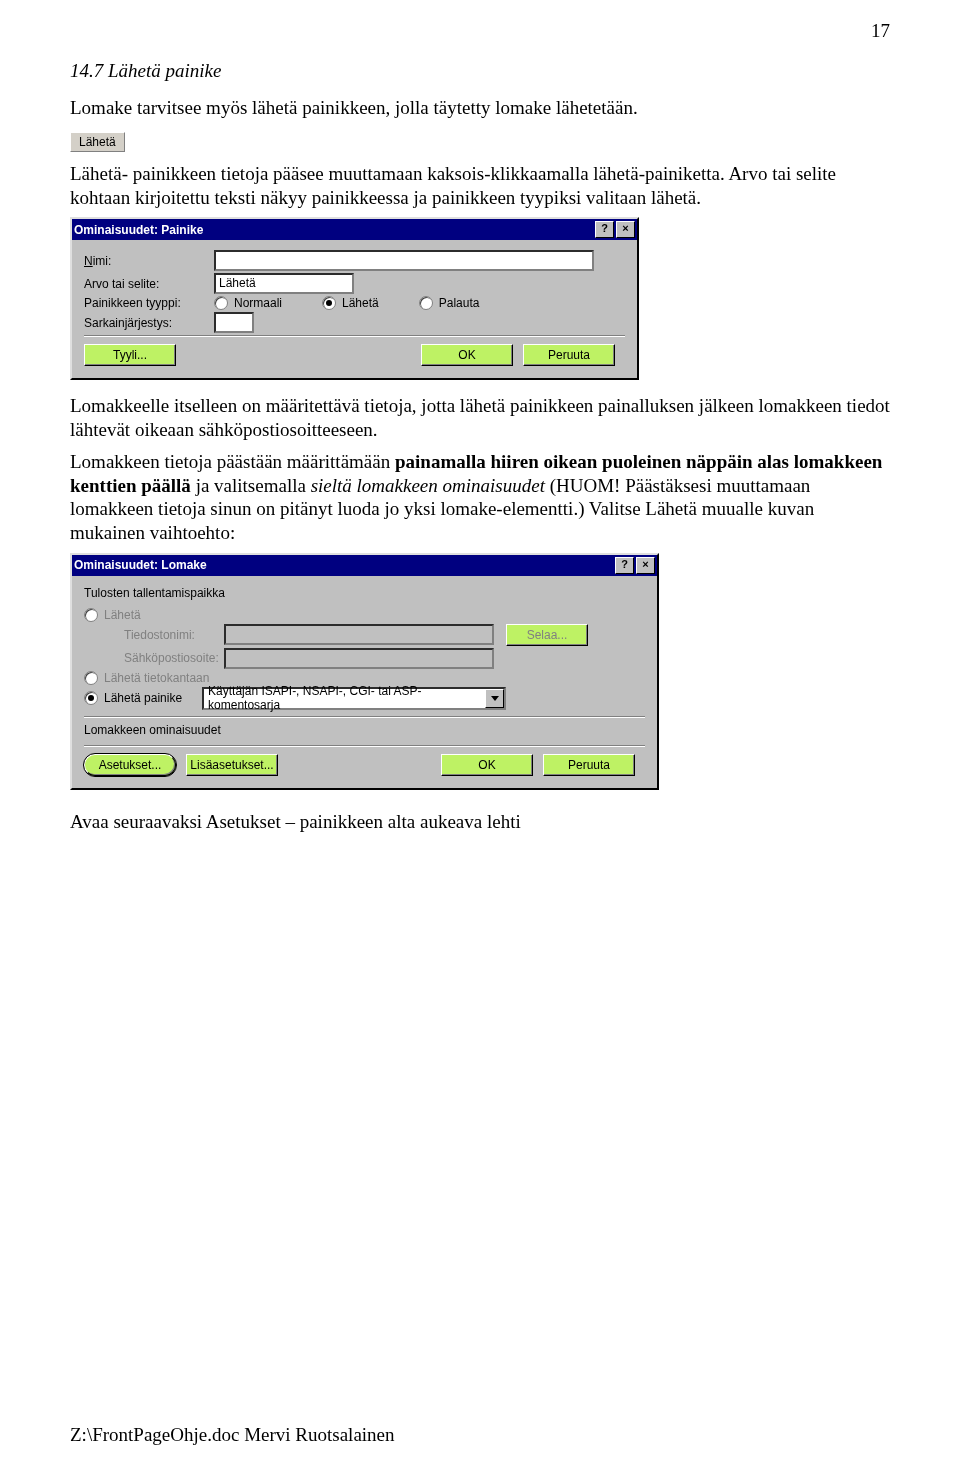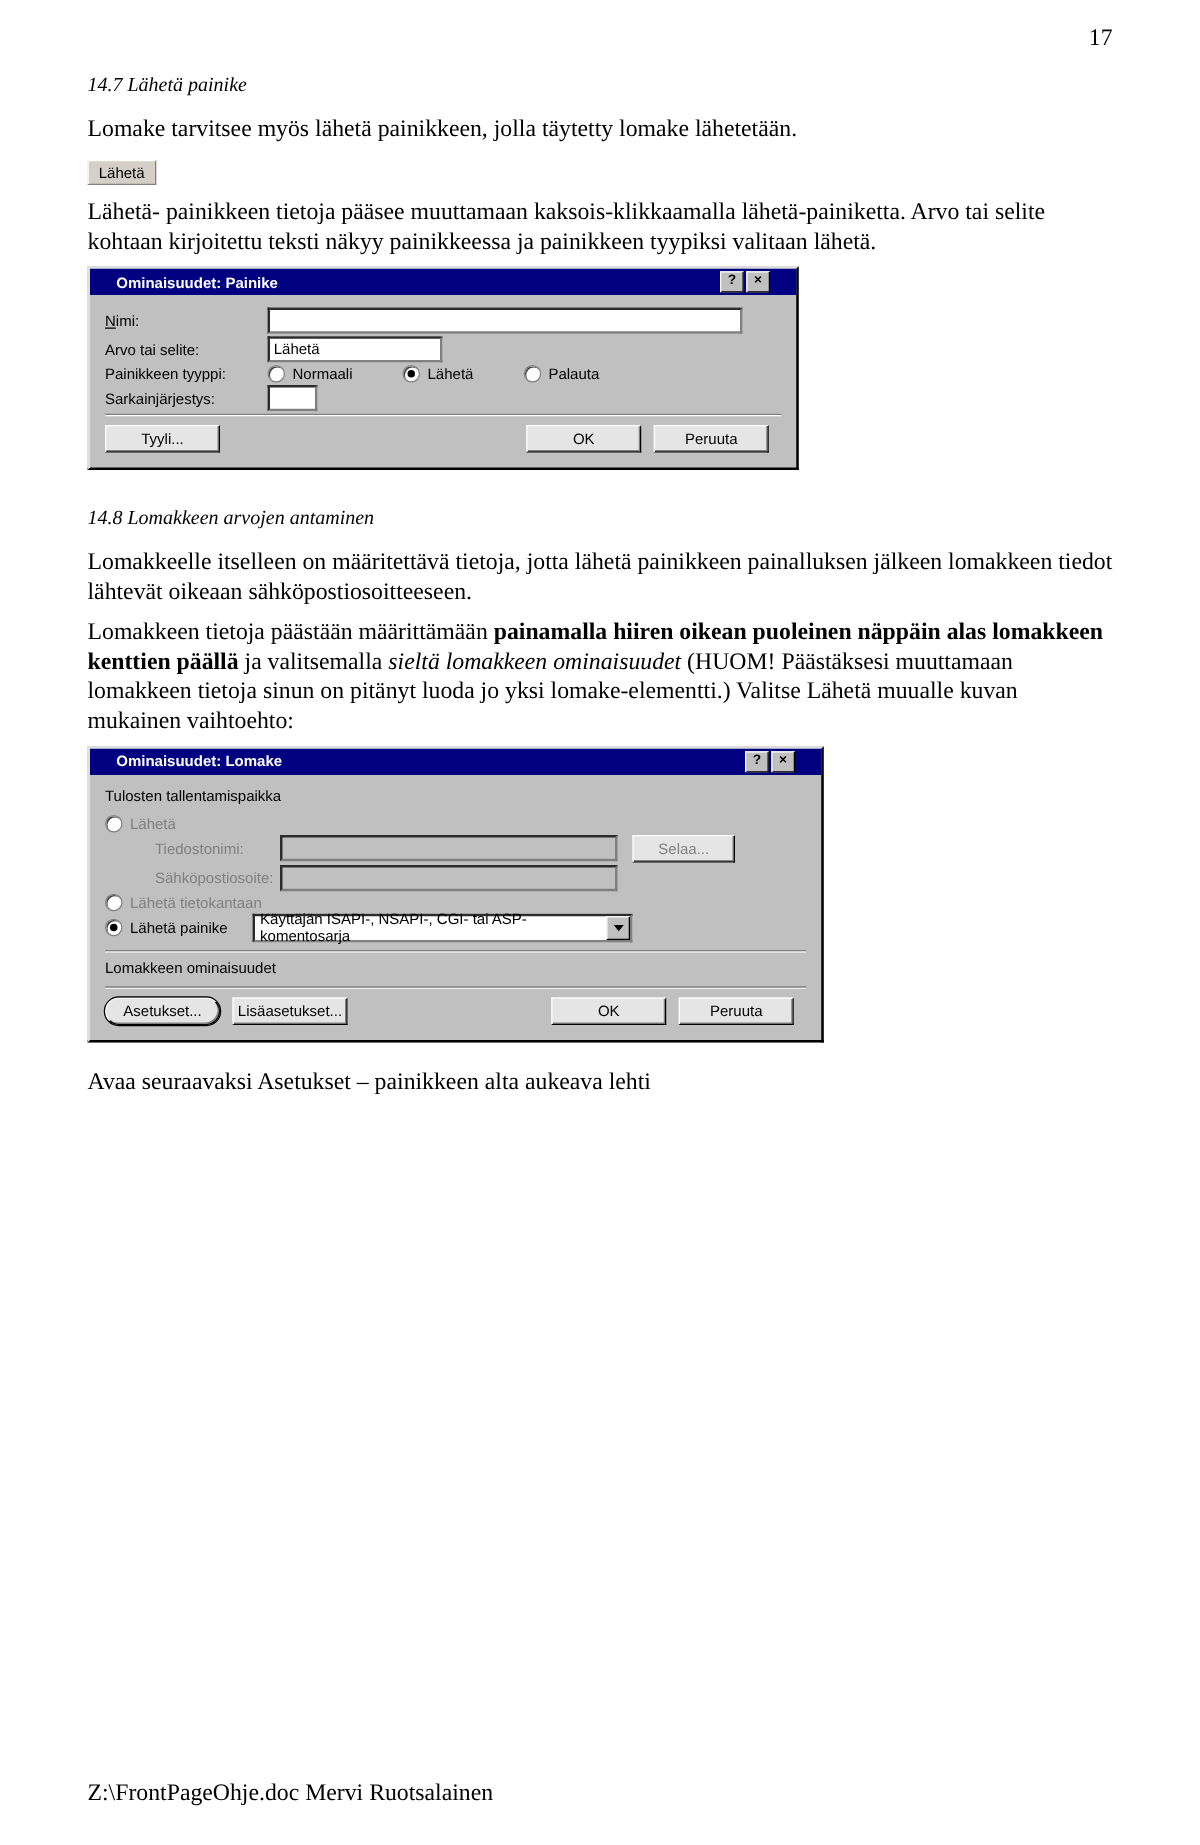--- a/index.html
+++ b/index.html
@@ -20,21 +20,21 @@
   .page-num {
     position: absolute;
     top: 20px;
     right: 70px;
     font-size: 19px;
   }
   .heading {
     font-style: italic;
     margin-top: 30px;
     margin-bottom: 14px;
-    font-size: 16px;
+    font-size: 19px;
   }
   p { margin: 0 0 8px 0; line-height: 1.25; }
   .small-btn {
     display: inline-block;
     background: #d4d0c8;
     border: 1px solid #808080;
     border-top-color: #fff;
     border-left-color: #fff;
     font-family: Tahoma, sans-serif;
     font-size: 12px;
@@ -53,21 +53,21 @@
     color: #000;
     width: 565px;
     margin: 4px 0 14px 0;
   }
   .titlebar {
     background: #000080;
     color: #fff;
     display: flex;
     align-items: center;
     justify-content: space-between;
-    padding: 2px 21px;
+    padding: 2px 2px;
     font-weight: bold;
     font-size: 12px;
     gap: 25px;
   }
   .titlebar-btns { display: flex; gap: 2px; }
   .tb-btn {
     width: 17px; height: 15px;
     background: #c0c0c0;
     border: 1px solid #000;
     border-top-color: #fff;
@@ -108,21 +108,21 @@
     content: ""; position: absolute; top: 3px; left: 3px;
     width: 6px; height: 6px; border-radius: 50%; background: #000;
   }
   .btnrow {
     border-top: 1px solid #808080;
     box-shadow: inset 0 1px 0 #fff;
     padding-top: 8px;
     display: flex;
   }
   .btn {
-    background: #e5e5e5;
+    background: #bef264;
     border: 1px solid #000;
     border-top-color: #fff;
     border-left-color: #fff;
     box-shadow: inset -1px -1px 0 #808080;
     padding: 3px 0;
     width: 90px;
     text-align: center;
     font-family: Tahoma, sans-serif;
     font-size: 12px;
     margin-right: 10px;
@@ -235,21 +235,20 @@
       </div>
       <div class="btnrow">
         <div class="btn">Tyyli...</div>
         <div class="spacer"></div>
         <div class="btn">OK</div>
         <div class="btn">Peruuta</div>
       </div>
     </div>
   </div>
 
-  <div class="heading">14.8 Lomakkeen arvojen antaminen</div>
 
   <p>Lomakkeelle itselleen on määritettävä tietoja, jotta lähetä painikkeen painalluksen jälkeen lomakkeen tiedot lähtevät oikeaan sähköpostiosoitteeseen.</p>
 
   <p>
     Lomakkeen tietoja päästään määrittämään <b>painamalla hiiren oikean puoleinen näppäin alas lomakkeen kenttien päällä</b> ja valitsemalla <i>sieltä lomakkeen ominaisuudet</i> (HUOM! Päästäksesi muuttamaan lomakkeen tietoja sinun on pitänyt luoda jo yksi lomake-elementti.) Valitse Lähetä muualle kuvan mukainen vaihtoehto:
   </p>
 
   
   <div class="dialog" style="width:585px">
     <div class="titlebar">

